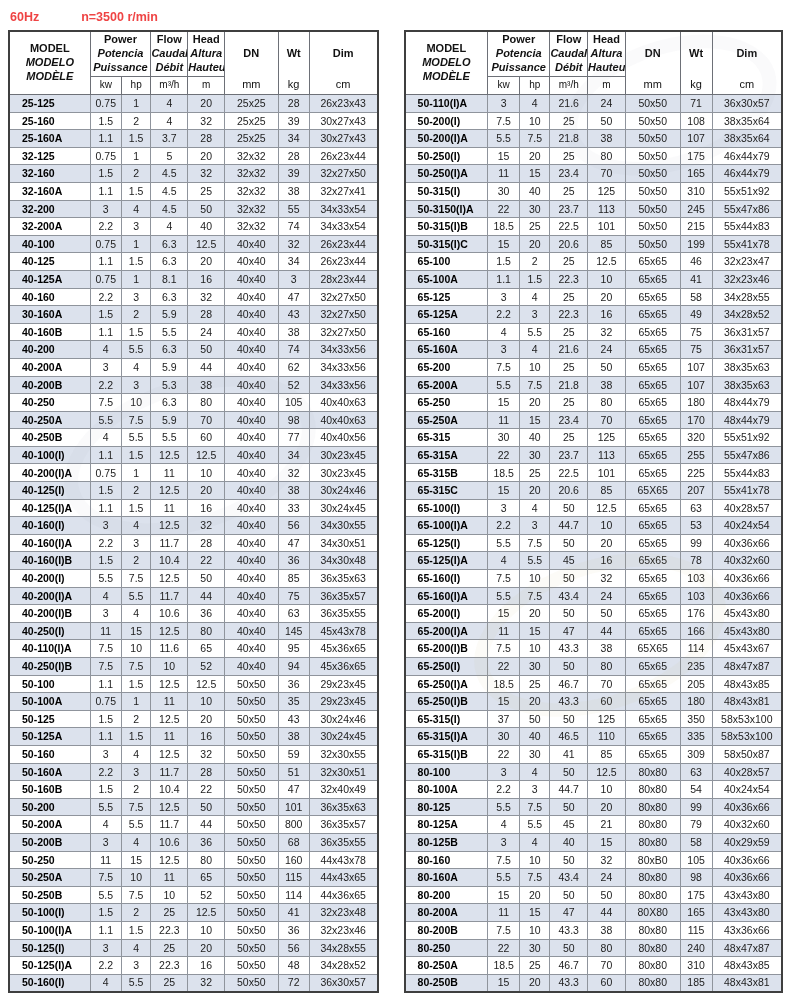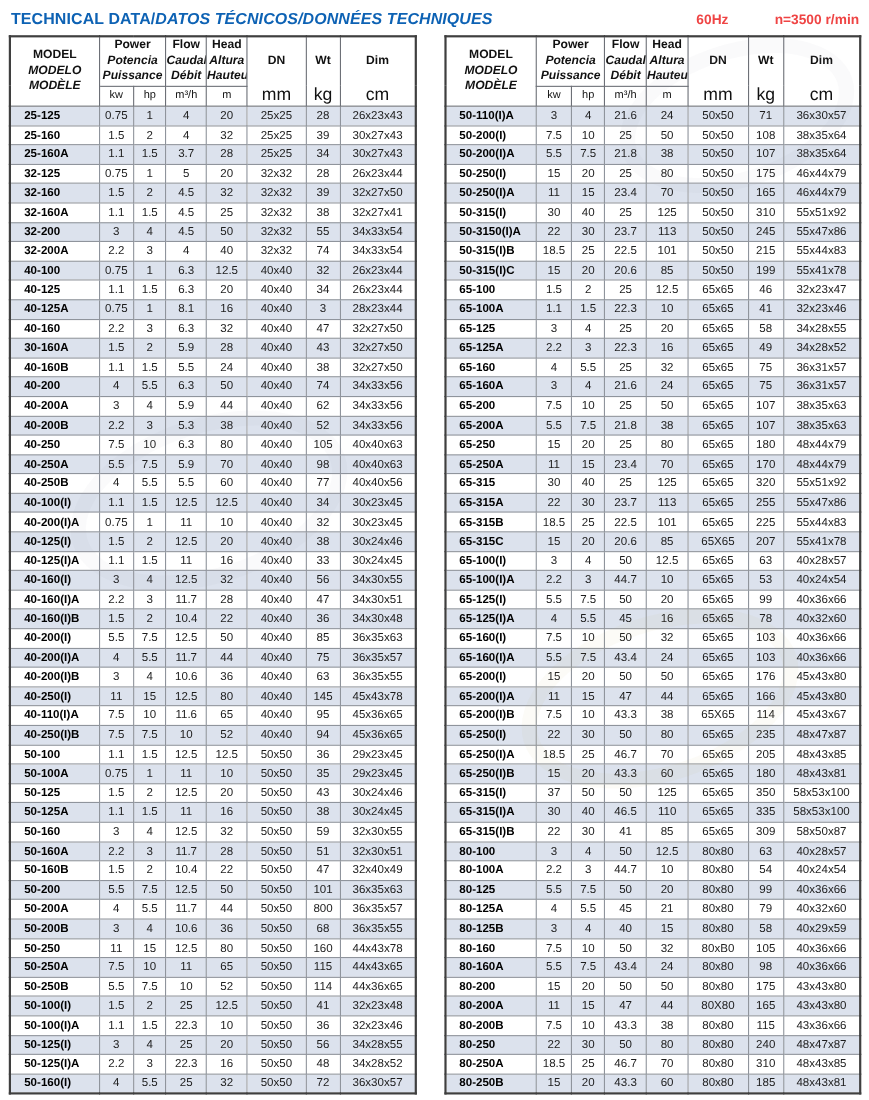--- a/index.html
+++ b/index.html
@@ -43,38 +43,37 @@
   thead th { background:#ffffff; font-size:11px; line-height:1.25; color:#111;
              border-color:#6d7077; }
   thead tr.top th { height:44px; }
   thead tr.units th { height:18px; font-weight:normal; font-size:10px;margin-top:48px; }
   thead .it { font-style:italic; }
   thead .stack3 div { font-weight:bold; }
   th.spanunit { padding:0; }
   th.spanunit .lbl { height:44px; display:flex; align-items:center; justify-content:center;
                      font-weight:bold; }
   th.spanunit .unit { height:18px; display:flex; align-items:center; justify-content:center;
-                      font-weight:normal; font-size:16px; }
+                      font-weight:normal; font-size:11px; }
 
   tbody td { height:17.6px; font-size:10.5px; line-height:1; }
   tbody td.model { text-align:left; padding-left:12px; font-weight:bold; color:#000;
                    font-size:10.5px; }
   tbody tr:nth-child(odd) { background:#dce2ed; }
   tbody tr:nth-child(even){ background:#ffffff; }
 </style>
 </head>
 <body>
 
 <div class="page">
   <div class="wm wm1"></div>
   <div class="wm wm2"></div>
   <div class="wm wm3"></div>
 
   <div class="titlebar">
-    <div class="title"><span>TECHNICAL DATA/</span><span class="it">DATOS TÉCNICOS/DONNÉES TECHNIQUES</span></div>
     <div class="titlebar-right">
       <span>60Hz</span>
       <span>n=3500 r/min</span>
     </div>
   </div>
 
   <div class="tables">
 
     <table class="left">
       <colgroup>

